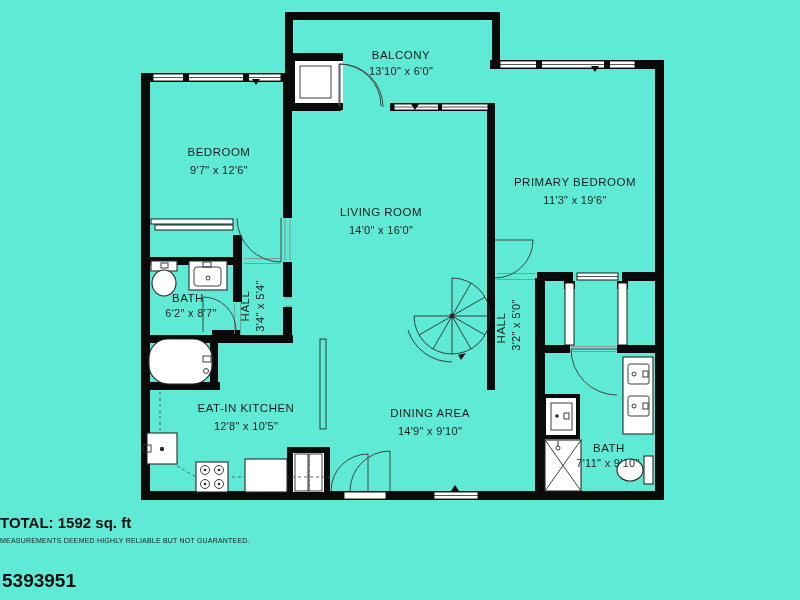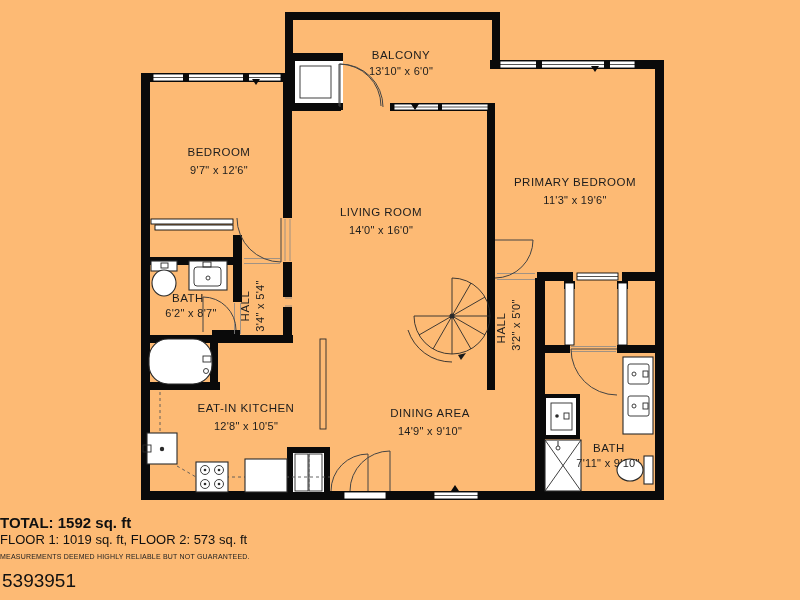--- a/index.html
+++ b/index.html
@@ -1,32 +1,32 @@
 <!DOCTYPE html>
 <html><head>
 <meta charset="utf-8">
 <style>
   html,body{margin:0;padding:0;background:#fff;}
-  .page{width:800px;height:600px;position:relative;background:#fdba74;overflow:hidden;
+  .page{width:800px;height:600px;position:relative;background:#5eead4;overflow:hidden;
         font-family:"Liberation Sans",sans-serif;}
   svg{display:block;}
   svg text{font-family:"Liberation Sans",sans-serif;}
   .room-name{font-size:11.5px;fill:#1d1d1d;letter-spacing:.5px;}
   .room-dims{font-size:11px;fill:#1d1d1d;letter-spacing:.3px;}
   .wall{fill:#0a0a0a;stroke:none;}
   .win{fill:#ffffff;stroke:#0a0a0a;stroke-width:.9;}
   .fix{fill:#ffffff;stroke:#2a2a2a;stroke-width:1.1;}
   .thin{fill:none;stroke:#2a2a2a;stroke-width:.9;}
   .door{fill:none;stroke:#444;stroke-width:1;}
   .thr{stroke:#888;stroke-width:.8;}
   .footer{position:absolute;top:514px;left:0;width:800px;text-align:left;color:#101010;}
   .f-total{font-size:15px;font-weight:bold;}
   .f-line{font-size:13px;margin-top:1px;}
   .f-disc{font-size:7px;margin-top:6px;color:#222;letter-spacing:.2px;}
-  .listing{position:absolute;left:2px;top:570px;font-size:19px;color:#111;}
+  .listing{position:absolute;left:2px;top:570px;font-size:19px;color:#111;font-weight:bold;}
 </style>
 </head>
 <body>
 
 <div class="page">
 
   <svg width="800" height="528" viewBox="0 0 800 528">
 
     <g>
 
@@ -258,19 +258,18 @@
       <text class="room-name" x="430" y="417">DINING AREA</text>
       <text class="room-dims" x="430" y="435">14'9" x 9'10"</text>
 
       <text class="room-name" x="609" y="452">BATH</text>
       <text class="room-dims" x="608" y="467">7'11" x 9'10"</text>
     </g>
   </svg>
 
   <div class="footer">
     <div class="f-total">TOTAL: 1592 sq. ft</div>
-    <div class="f-line">FLOOR 1: 1019 sq. ft, FLOOR 2: 573 sq. ft</div>
     <div class="f-disc">MEASUREMENTS DEEMED HIGHLY RELIABLE BUT NOT GUARANTEED.</div>
   </div>
 
   <div class="listing">5393951</div>
 
 </div>
 
 </body></html>

